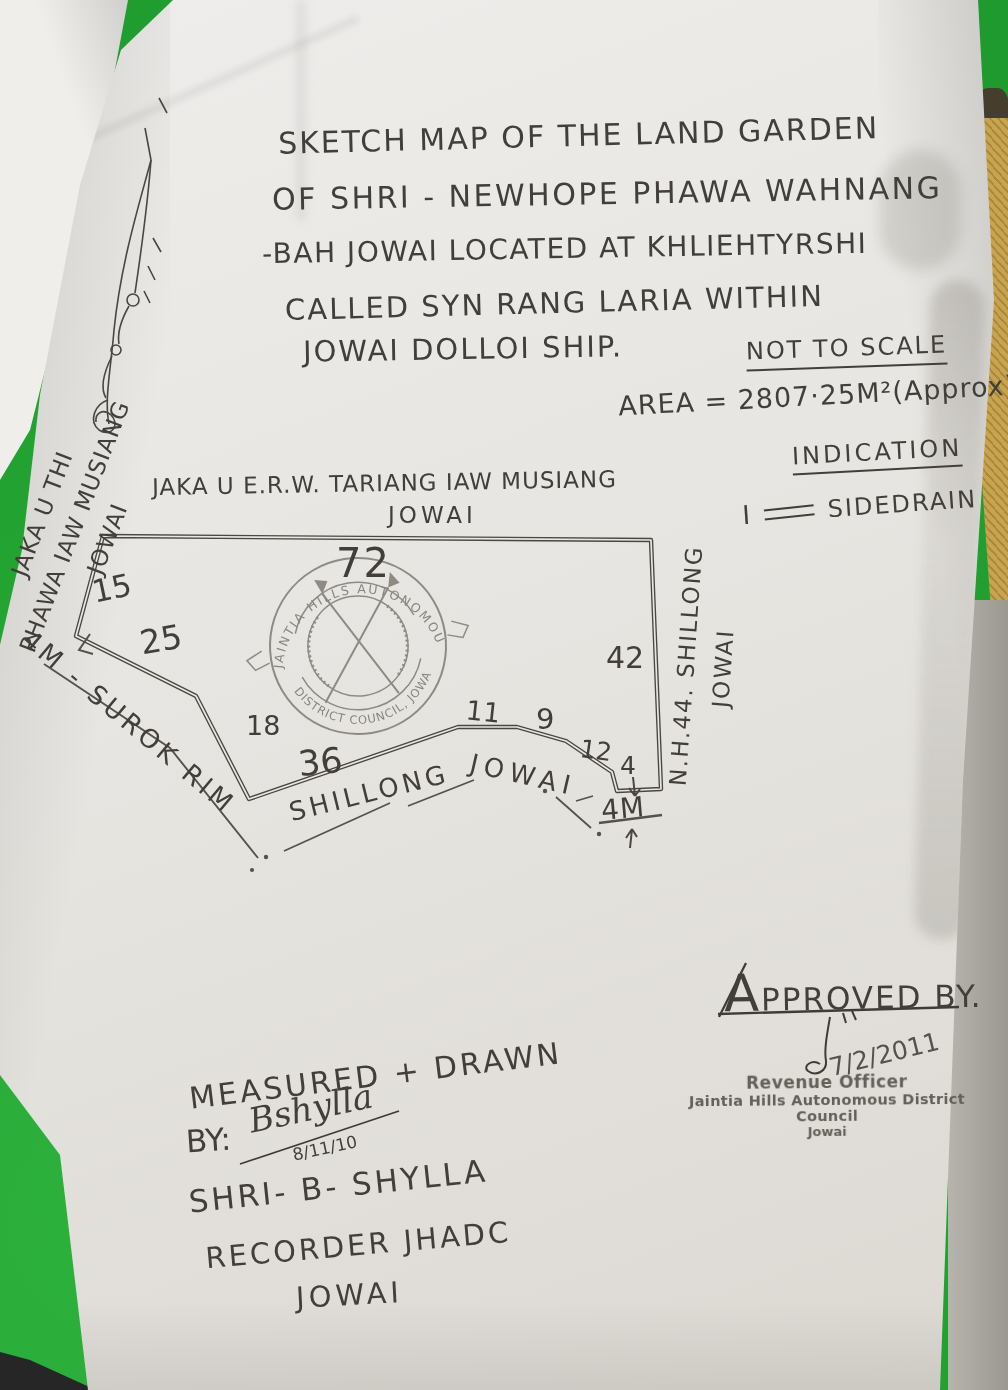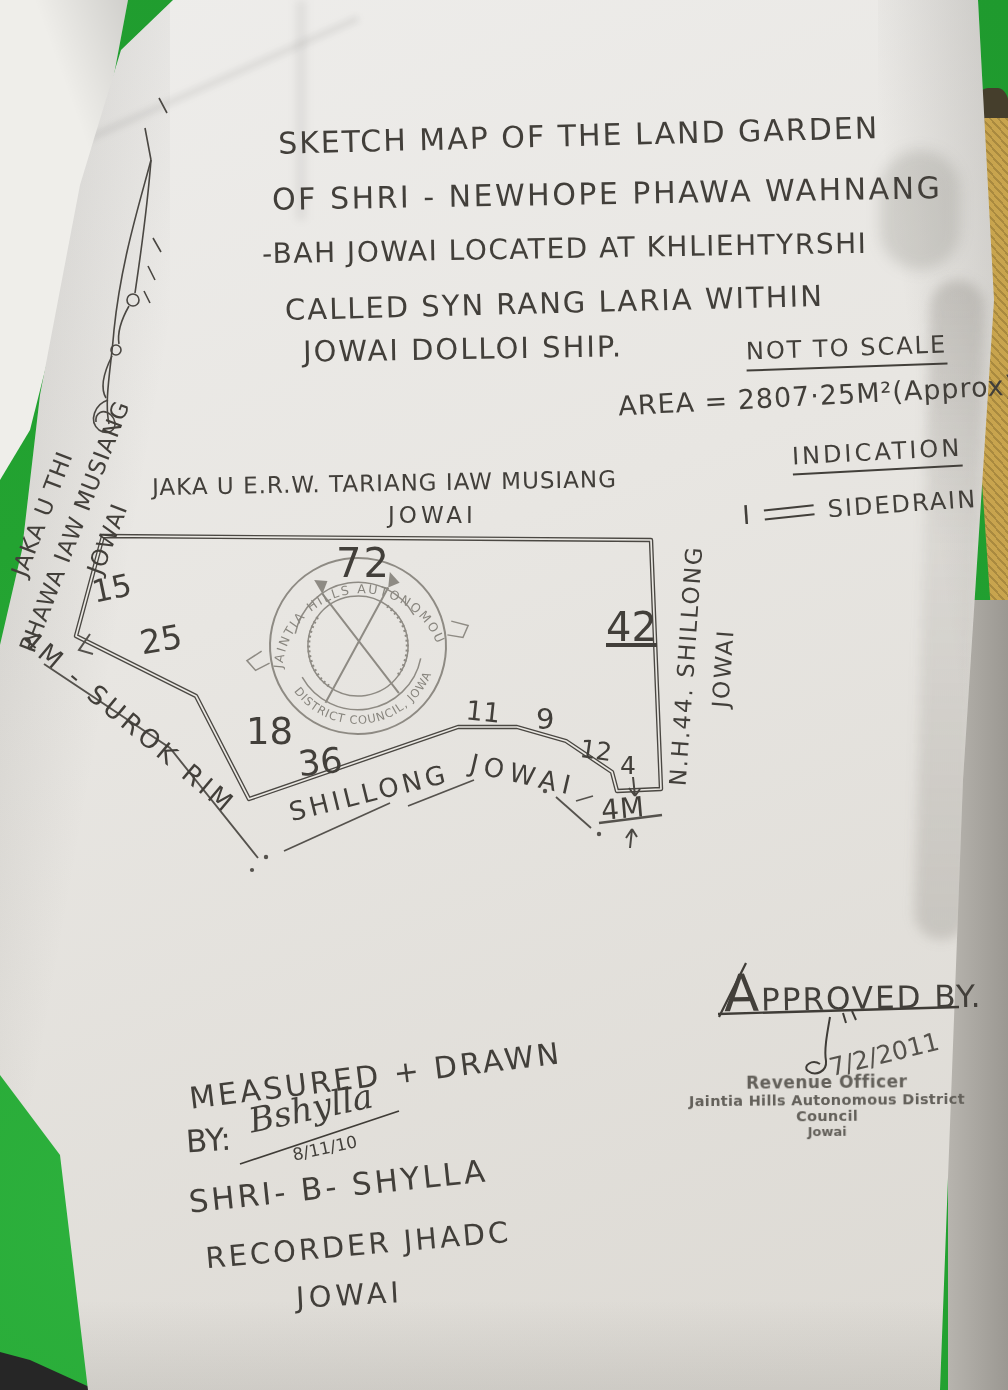--- a/index.html
+++ b/index.html
@@ -57,27 +57,27 @@
   .west-block{left:-95px;top:474px;width:340px;transform:rotate(-69deg);text-align:center;
     font-size:23px;letter-spacing:1px;line-height:35px;}
   .east-block{left:545px;top:630px;width:320px;transform:rotate(-86deg);text-align:center;
     font-size:23px;letter-spacing:2px;line-height:37px;}
   .surok{left:36px;top:624px;font-size:26px;letter-spacing:4px;transform:rotate(40deg);transform-origin:left top;}
   .shillong{left:286px;top:798px;font-size:26px;letter-spacing:4px;transform:rotate(-14deg);transform-origin:left top;}
   .jowai-rd{left:474px;top:748px;font-size:26px;letter-spacing:6px;transform:rotate(13deg);transform-origin:left top;}
   .m-88{left:336px;top:540px;font-size:40px;letter-spacing:2px;}
   .m-15{left:92px;top:570px;font-size:31px;transform:rotate(-12deg);}
   .m-25{left:140px;top:620px;font-size:33px;transform:rotate(-10deg);}
-  .m-18{left:246px;top:710px;font-size:37px;}
+  .m-18{left:246px;top:710px;font-size:27px;}
   .m-36{left:298px;top:742px;font-size:35px;transform:rotate(-6deg);}
   .m-11{left:466px;top:696px;font-size:27px;transform:rotate(6deg);}
   .m-9{left:536px;top:702px;font-size:29px;}
   .m-12{left:580px;top:736px;font-size:25px;transform:rotate(8deg);}
   .m-4{left:620px;top:751px;font-size:25px;}
-  .m-42{left:606px;top:604px;font-size:40px;text-decoration:underline;}
+  .m-42{left:606px;top:640px;font-size:30px;}
   .m-4m{left:601px;top:792px;font-size:28px;letter-spacing:1px;transform:rotate(-5deg);}
   .appr-head{left:724px;top:962px;font-size:31px;letter-spacing:2px;transform:rotate(-1deg);}
   .appr-head::first-letter{font-size:1.65em;}
   .appr-date{left:828px;top:1040px;font-size:25px;transform:rotate(-14deg);color:#55524c;}
   .stamp{left:672px;top:1072px;width:310px;text-align:center;color:#63605a;font-weight:bold;
     filter:blur(.4px);transform:rotate(-.5deg);white-space:normal;}
   .stamp .s1{font-size:17px;letter-spacing:.5px;}
   .stamp .s2{font-size:14.5px;letter-spacing:.3px;}
   .stamp .s3{font-size:13px;}
   .md-1{left:188px;top:1058px;font-size:30px;letter-spacing:3px;transform:rotate(-7deg);}

